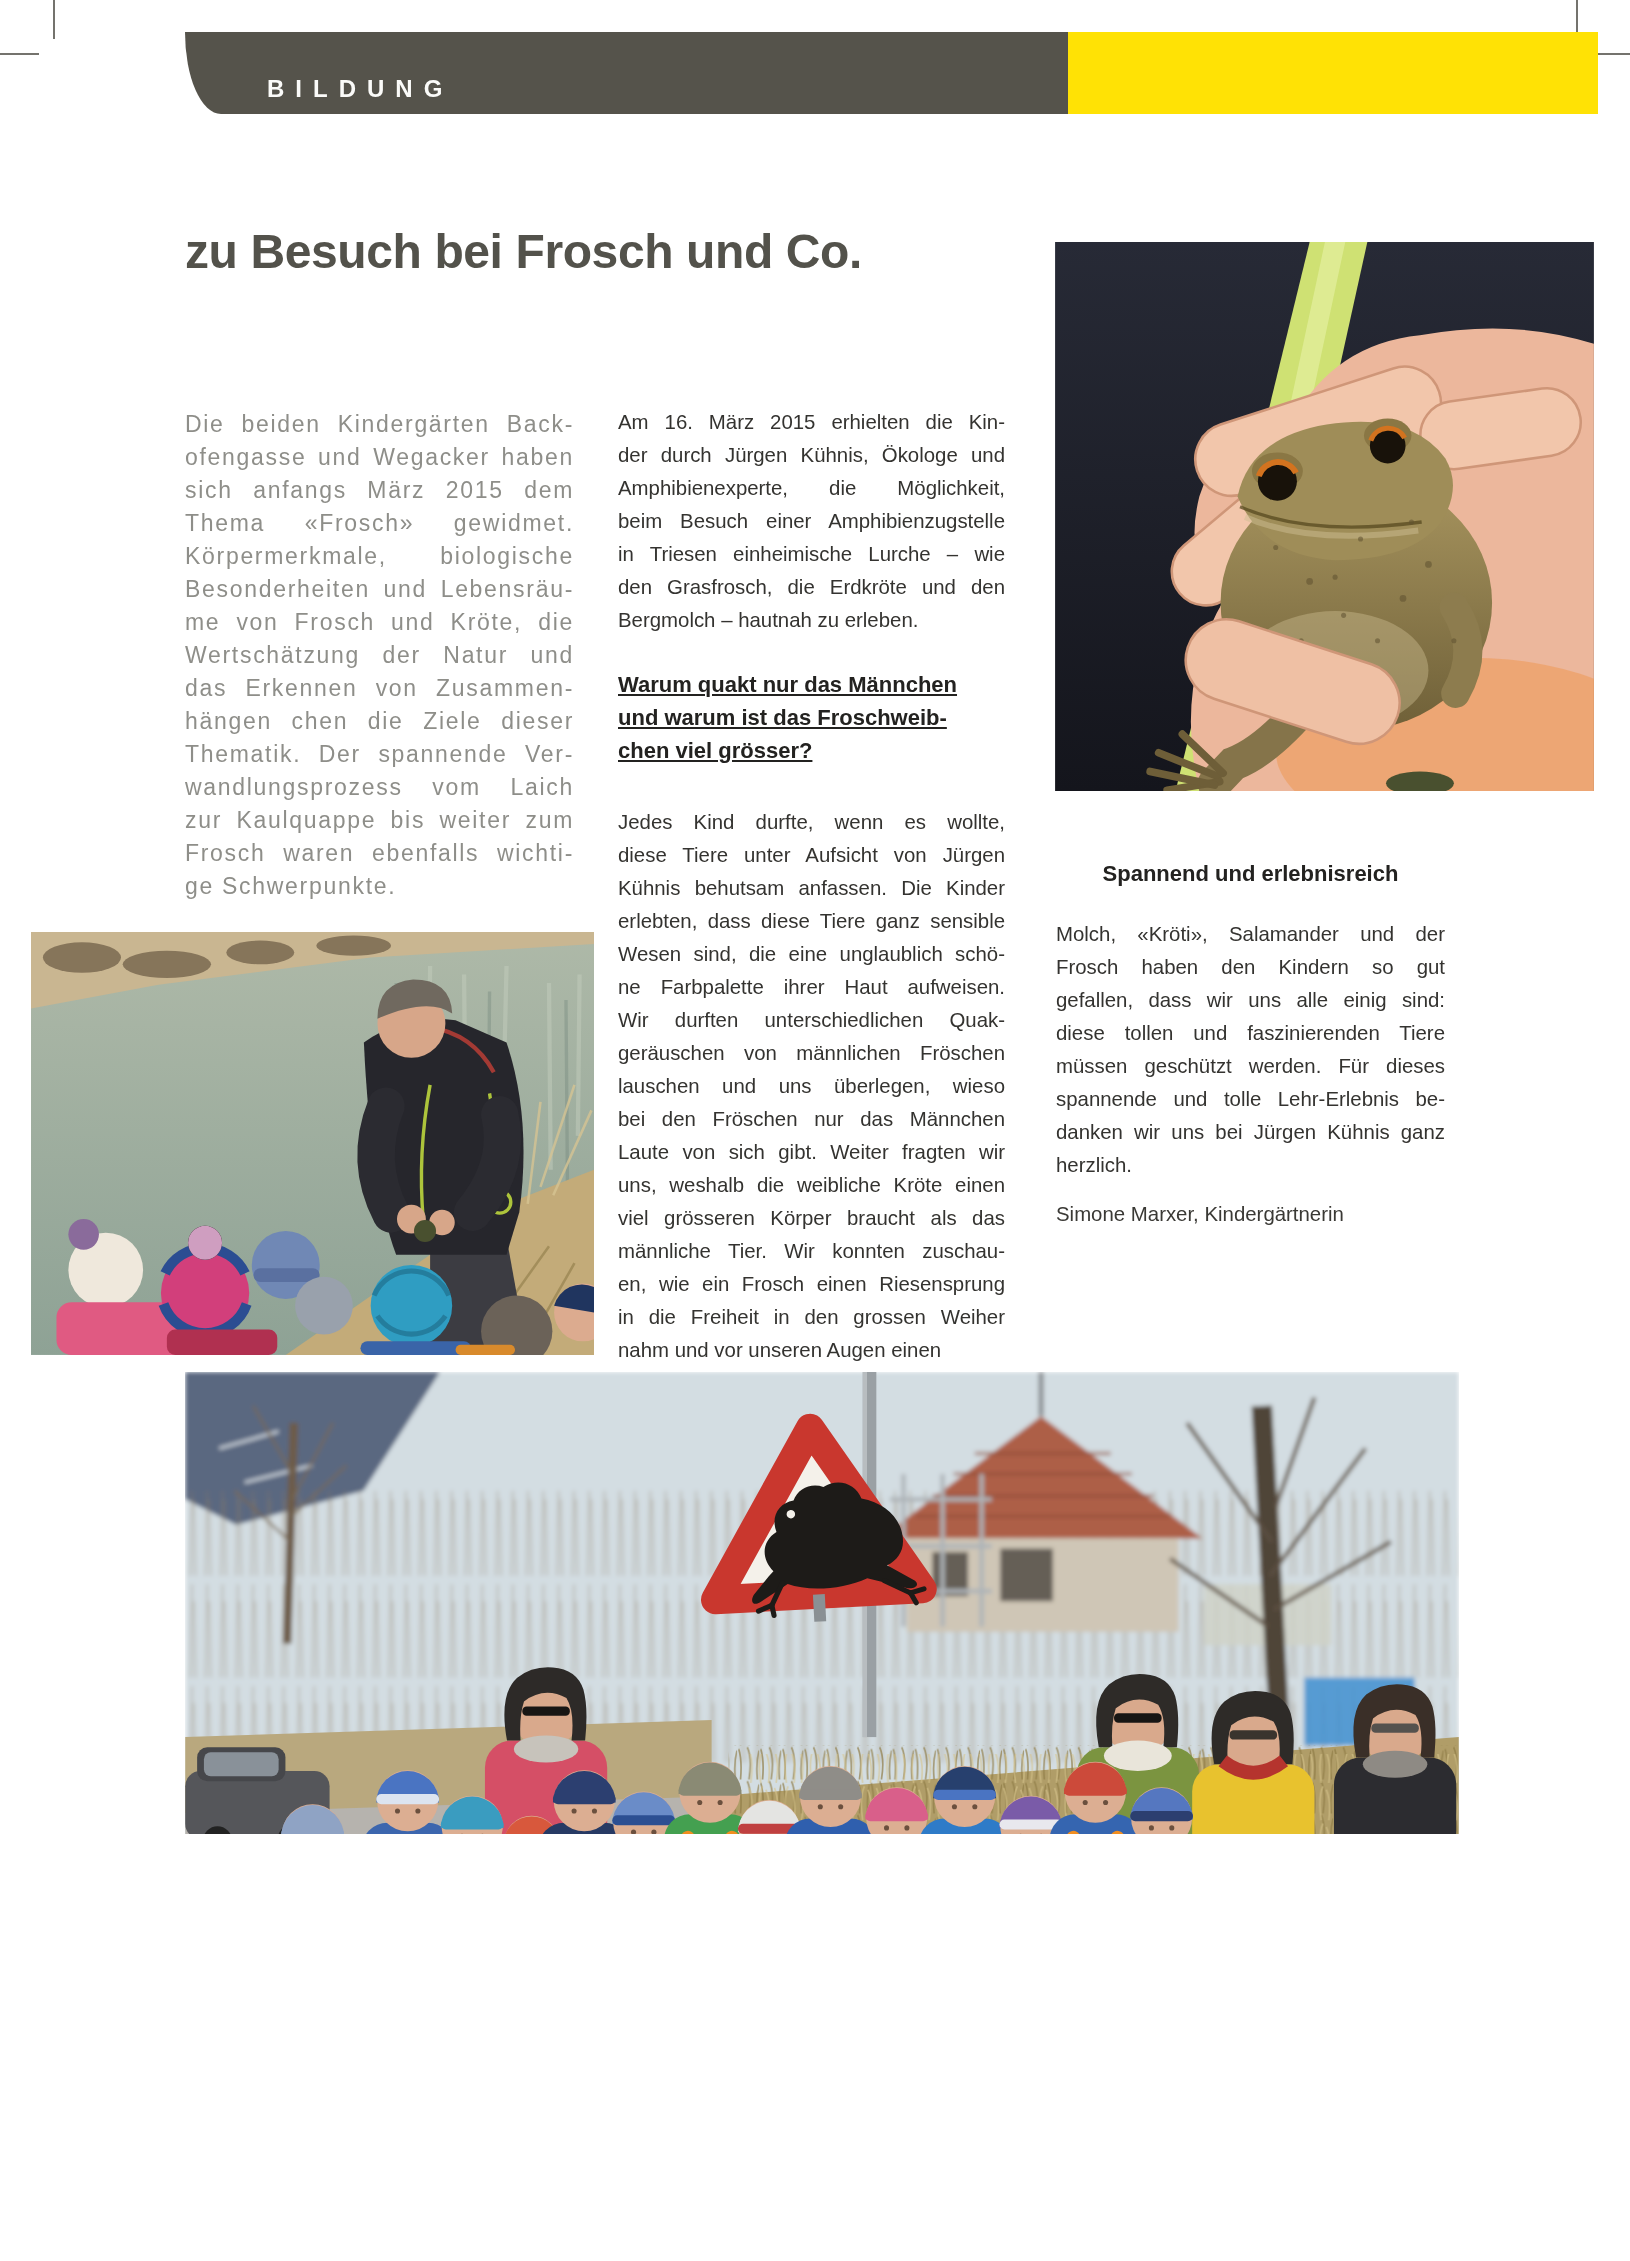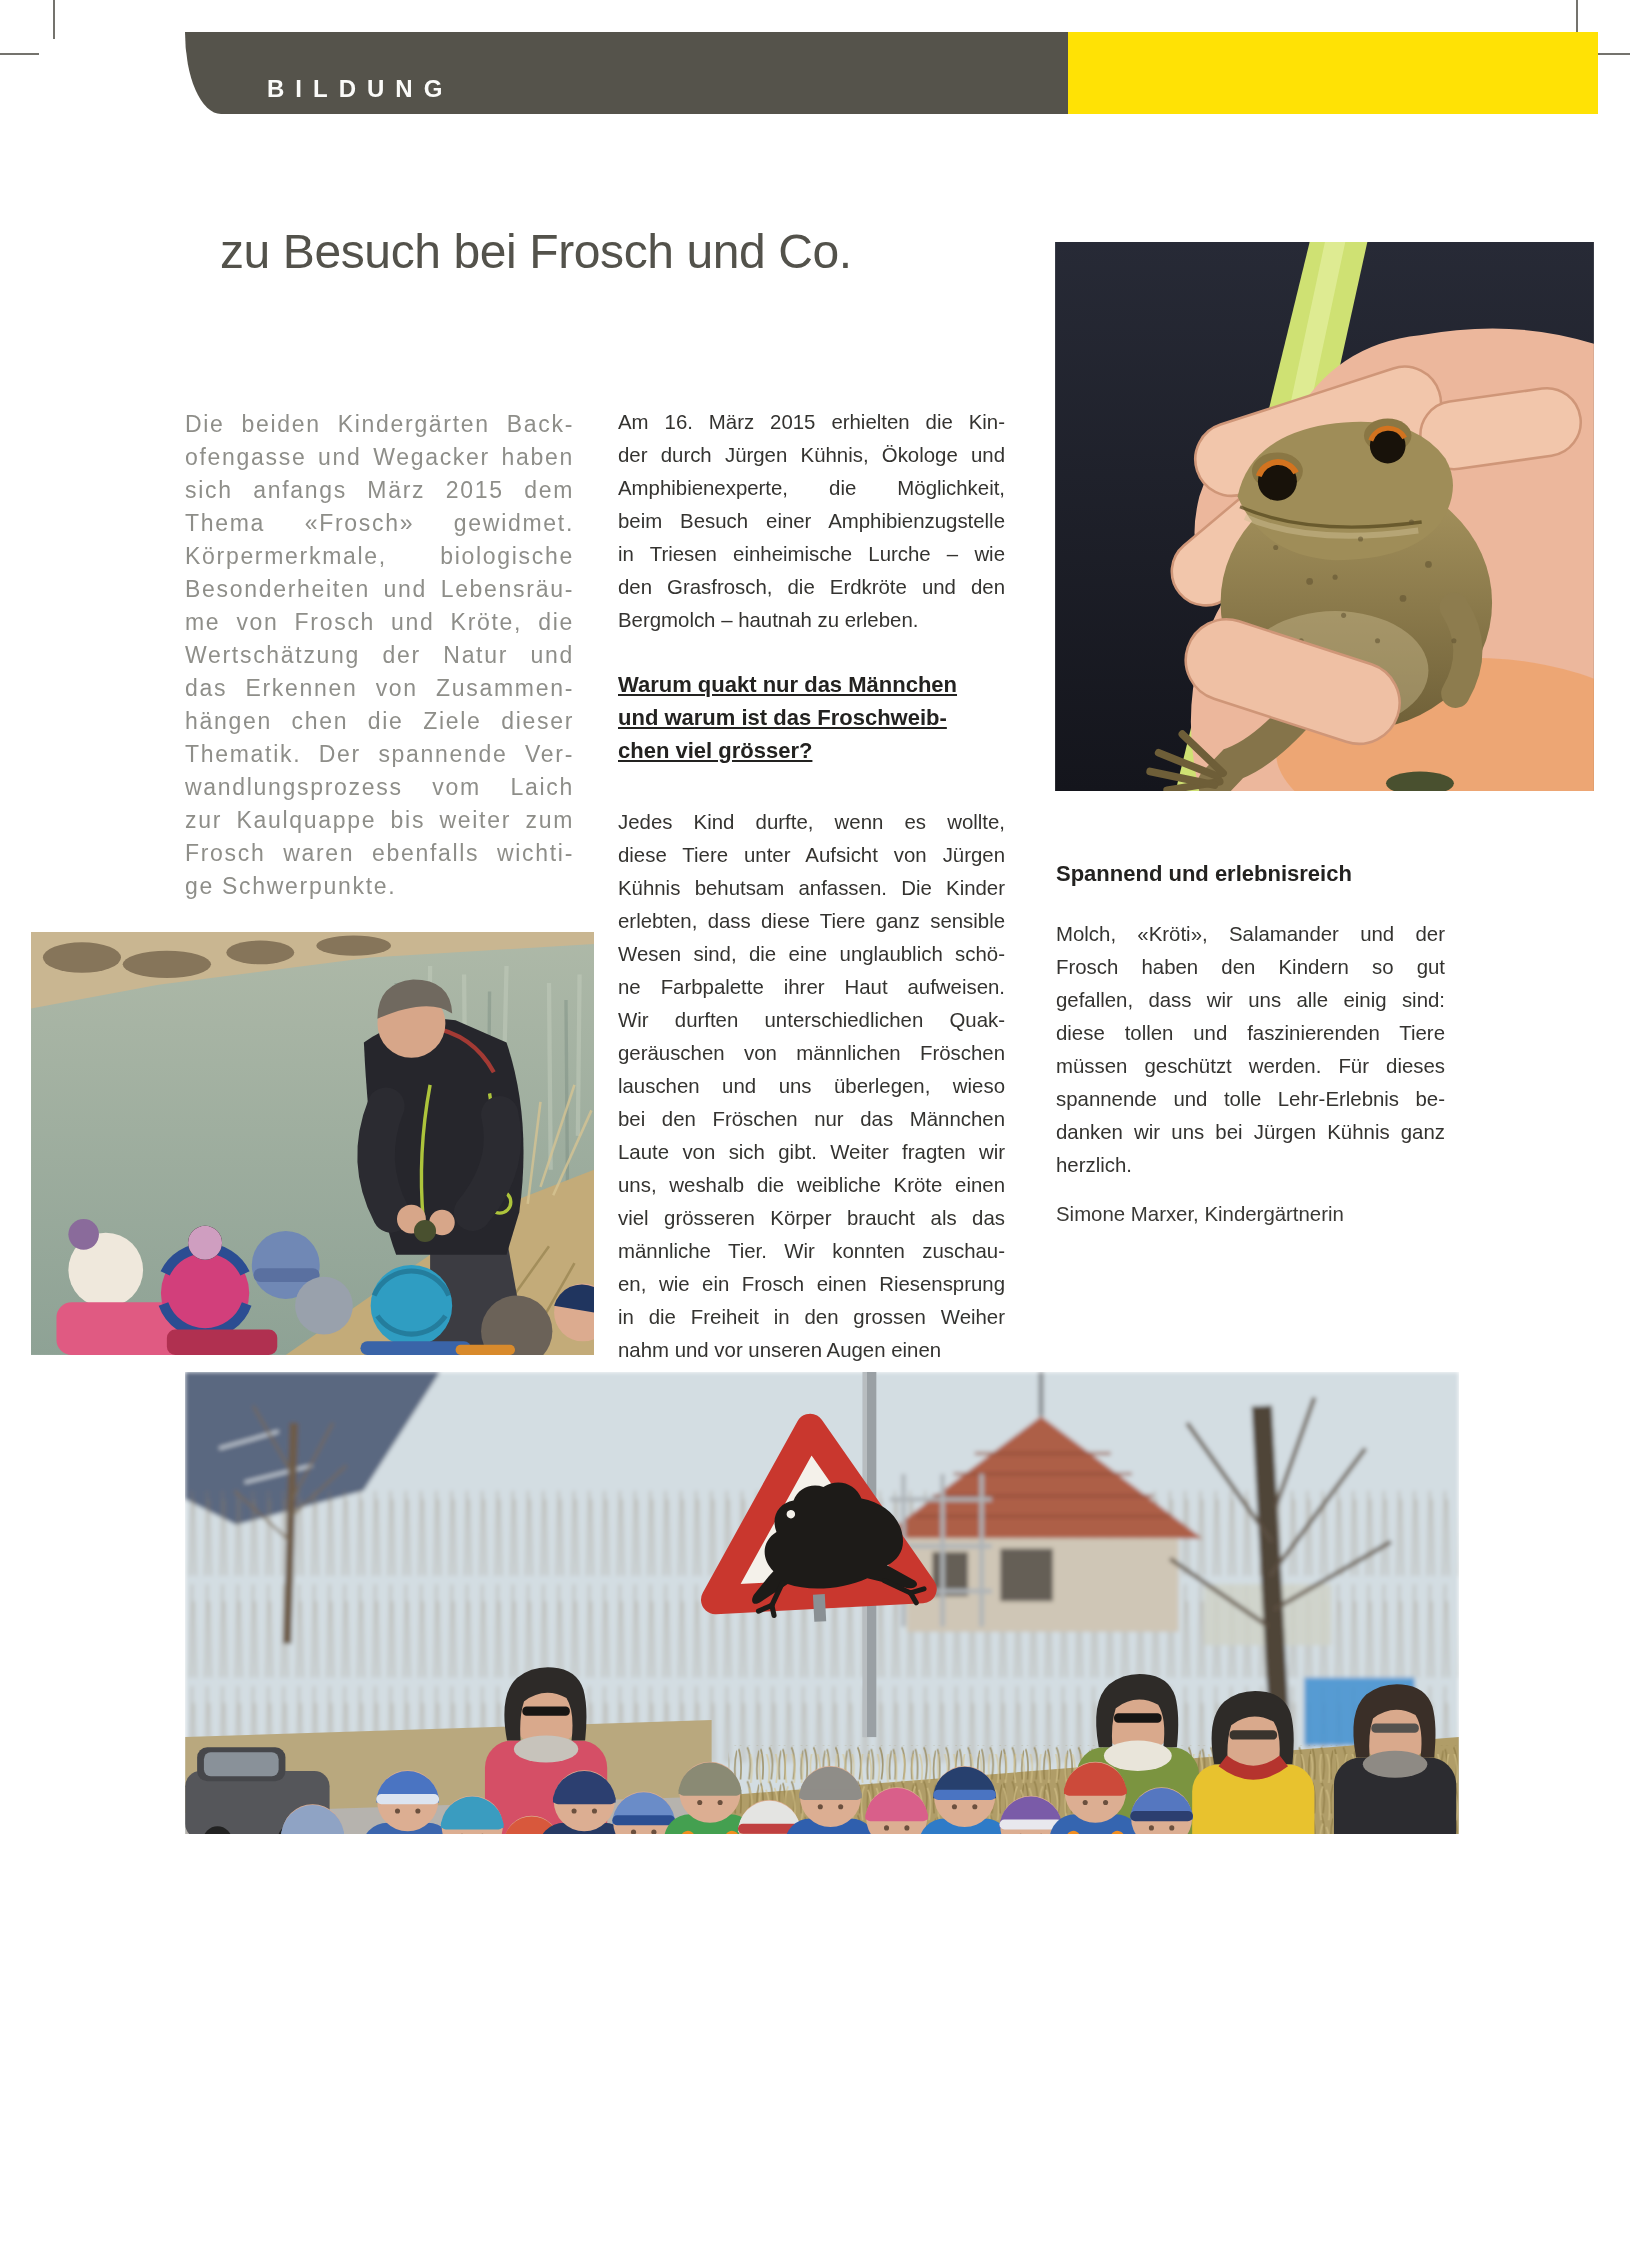--- a/index.html
+++ b/index.html
@@ -8,33 +8,33 @@
   .cropmark{position:absolute;background:#74736d;}
   
   #section-bar{position:absolute;left:185px;top:32px;width:883px;height:82px;
     background:#55534b;border-bottom-left-radius:36px 82px;}
   #section-label{position:absolute;left:82px;bottom:11px;color:#fbfbf9;font-size:24px;
     font-weight:600;letter-spacing:11px;}
   #accent-block{position:absolute;left:1068px;top:32px;width:530px;height:82px;background:#ffe205;}
   
   #title{position:absolute;left:185px;top:219px;width:934px;color:#53524b;line-height:66px;font-size:48px;letter-spacing:-0.4px;}
   #title .t1{font-weight:700;}
-  #title .t2{font-weight:400;margin-left:35px;}
+  #title .t2{font-weight:700;}
   
   .col{position:absolute;width:389px;color:#343330;font-size:20.4px;line-height:33px;}
   #col1{left:185px;top:408px;width:389px;color:#8e8e89;font-size:23px;letter-spacing:1.7px;}
   #col2{left:618px;top:406px;width:387px;}
   #col3{left:1056px;top:831px;}
   .line{text-align:justify;text-align-last:justify;}
   .line.last{text-align-last:left;}
   .plain .line{text-align:left;text-align-last:left;text-decoration:underline;}
   .subhead{font-weight:700;color:#232220;font-size:22px;line-height:33px;}
   #col2 .subhead{margin-top:31px;}
   #col2 .para2{margin-top:39px;}
-  #col3 .subhead{margin-top:25.5px;}
+  #col3 .subhead{margin-top:25.5px;text-align:center;}
   #col3 .para2{margin-top:28px;}
   #col3 .byline{margin-top:16px;color:#3a3935;}
   
   .photo{position:absolute;display:block;}
   #toad-photo{left:1055px;top:242px;}
   #lake-photo{left:31px;top:932px;}
   #group-photo{left:185px;top:1372px;}
   
   #page-number{position:absolute;left:195px;top:2126px;font-size:36px;color:#9b9b97;}
   #footer-line{position:absolute;left:284px;top:2135px;font-size:21px;letter-spacing:4.7px;color:#9b9b97;}

